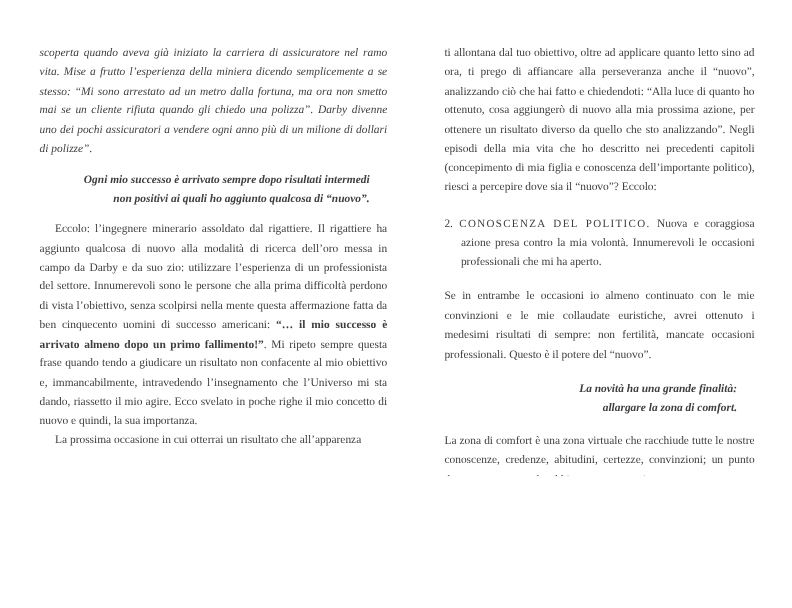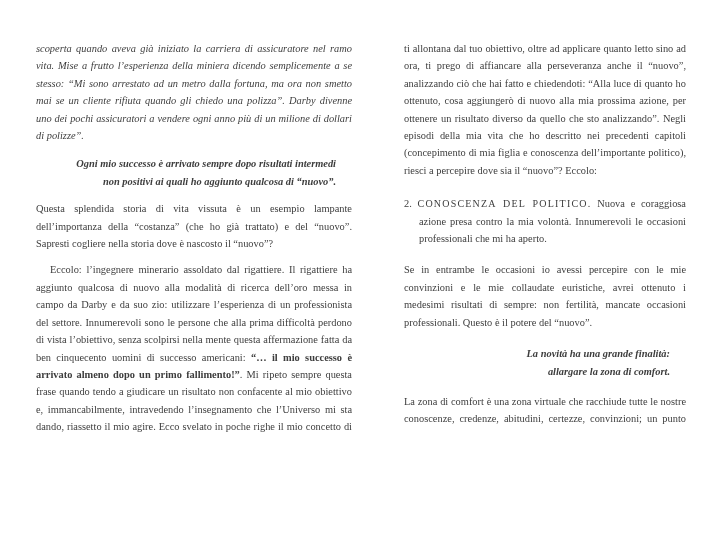--- a/index.html
+++ b/index.html
@@ -74,24 +74,24 @@
   <div class="page left">
     <div>
 
       <p class="italic">scoperta quando aveva già iniziato la carriera di assicuratore nel ramo vita. Mise a frutto l’esperienza della miniera dicendo semplicemente a se stesso: “Mi sono arrestato ad un metro dalla fortuna, ma ora non smetto mai se un cliente rifiuta quando gli chiedo una polizza”. Darby divenne uno dei pochi assicuratori a vendere ogni anno più di un milione di dollari di polizze”.</p>
 
       <p class="pull-quote">
         <span>Ogni mio successo è arrivato sempre dopo risultati intermedi</span><br>
         <span>non positivi ai quali ho aggiunto qualcosa di “nuovo”.</span>
       </p>
 
-      <p class="space-before">Questa splendida storia di vita vissuta è un esempio lampante dell’importanza della “costanza” (che ho già trattato) e del “nuovo”. Sapresti cogliere nella storia dove è nascosto il “nuovo”?</p>
 
       <p class="space-before indent"><span>Eccolo: l’ingegnere minerario assoldato dal rigattiere. Il rigattiere ha aggiunto qualcosa di nuovo alla modalità di ricerca dell’oro messa in campo da Darby e da suo zio: utilizzare l’esperienza di un professionista del settore. Innumerevoli sono le persone che alla prima difficoltà perdono di vista l’obiettivo, senza scolpirsi nella mente questa affermazione fatta da ben cinquecento uomini di successo americani: </span><span class="inline-bold">“… il mio successo è arrivato almeno dopo un primo fallimento!”</span><span>. Mi ripeto sempre questa frase quando tendo a giudicare un risultato non confacente al mio obiettivo e, immancabilmente, intravedendo l’insegnamento che l’Universo mi sta dando, riassetto il mio agire. Ecco svelato in poche righe il mio concetto di nuovo e quindi, la sua importanza.</span></p>
 
+      <p class="indent">La prossima occasione in cui otterrai un risultato che all’apparenza</p>
 
     </div>
 
     <div class="footer left-f">118 - IL DONO</div>
   </div>
 
   <div class="page right">
     <div>
 
       <p>ti allontana dal tuo obiettivo, oltre ad applicare quanto letto sino ad ora, ti prego di affiancare alla perseveranza anche il “nuovo”, analizzando ciò che hai fatto e chiedendoti: “Alla luce di quanto ho ottenuto, cosa aggiungerò di nuovo alla mia prossima azione, per ottenere un risultato diverso da quello che sto analizzando”. Negli episodi della mia vita che ho descritto nei precedenti capitoli (concepimento di mia figlia e conoscenza dell’importante politico), riesci a percepire dove sia il “nuovo”? Eccolo:</p>
@@ -100,21 +100,21 @@
 
 
         <p class="list-item">
           <span>2.</span>
           <span class="caps-heading">CONOSCENZA DEL POLITICO.</span>
           <span>Nuova e coraggiosa azione presa contro la mia volontà. Innumerevoli le occasioni professionali che mi ha aperto.</span>
         </p>
 
       </div>
 
-      <p class="space-before" style="margin-top:14px;">Se in entrambe le occasioni io avessi percepire con le mie convinzioni e le mie collaudate euristiche, avrei ottenuto i medesimi risultati di sempre: non fertilità, mancate occasioni professionali. Questo è il potere del “nuovo”.</p>
+      <p class="space-before" style="margin-top:14px;">Se in entrambe le occasioni io almeno continuato con le mie convinzioni e le mie collaudate euristiche, avrei ottenuto i medesimi risultati di sempre: non fertilità, mancate occasioni professionali. Questo è il potere del “nuovo”.</p>
 
       <p class="pull-quote" style="margin-top:14px; margin-bottom:13px;">
         <span>La novità ha una grande finalità:</span><br>
         <span>allargare la zona di comfort.</span>
       </p>
 
       <p>La zona di comfort è una zona virtuale che racchiude tutte le nostre conoscenze, credenze, abitudini, certezze, convinzioni; un punto dove, comunque vada, abbiamo sempre ragione.</p>
 
     </div>
 

